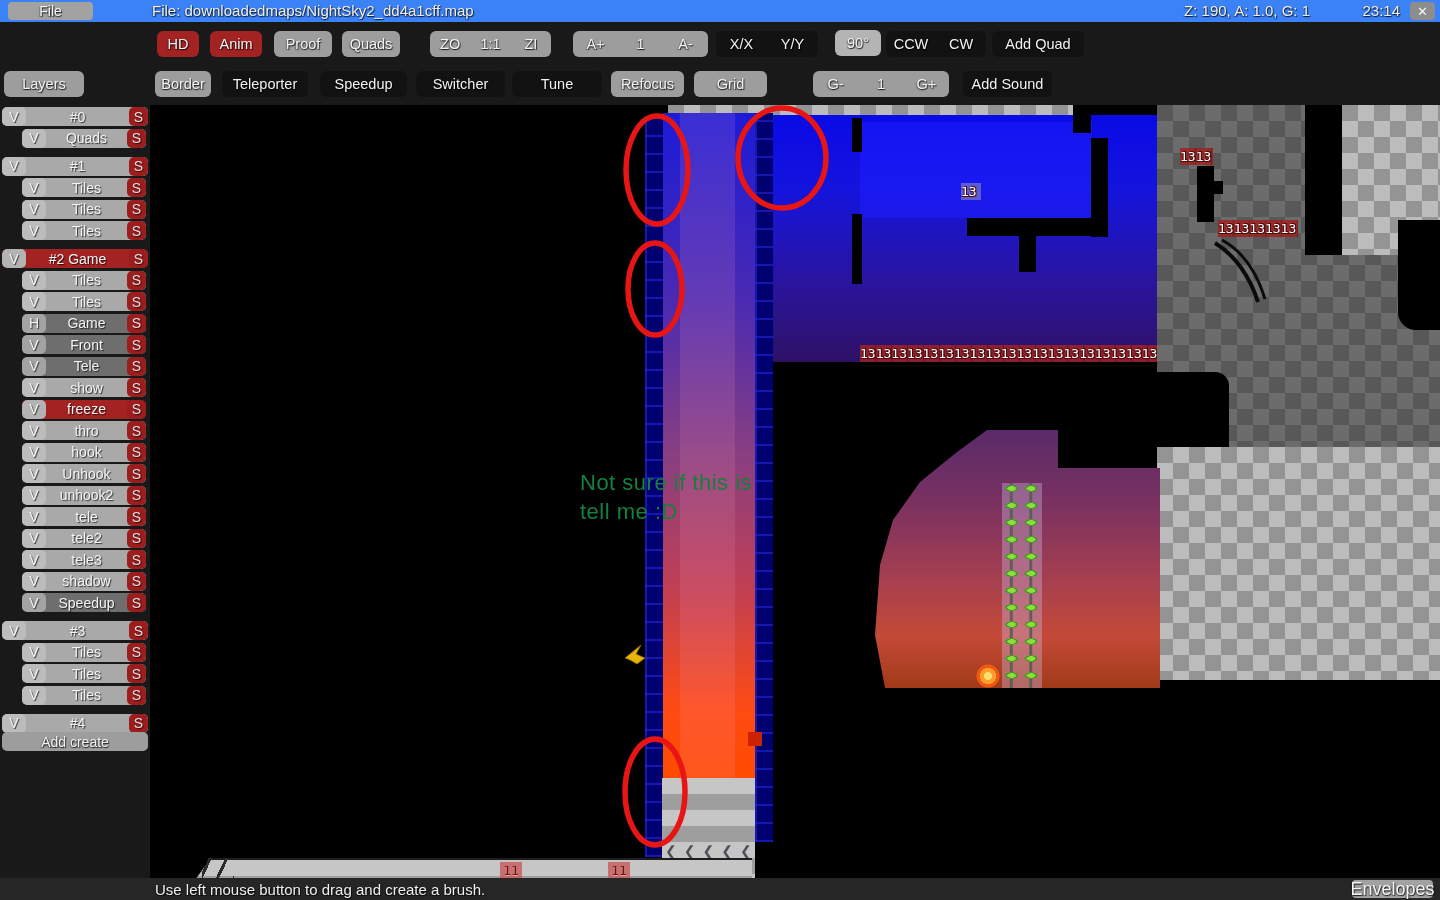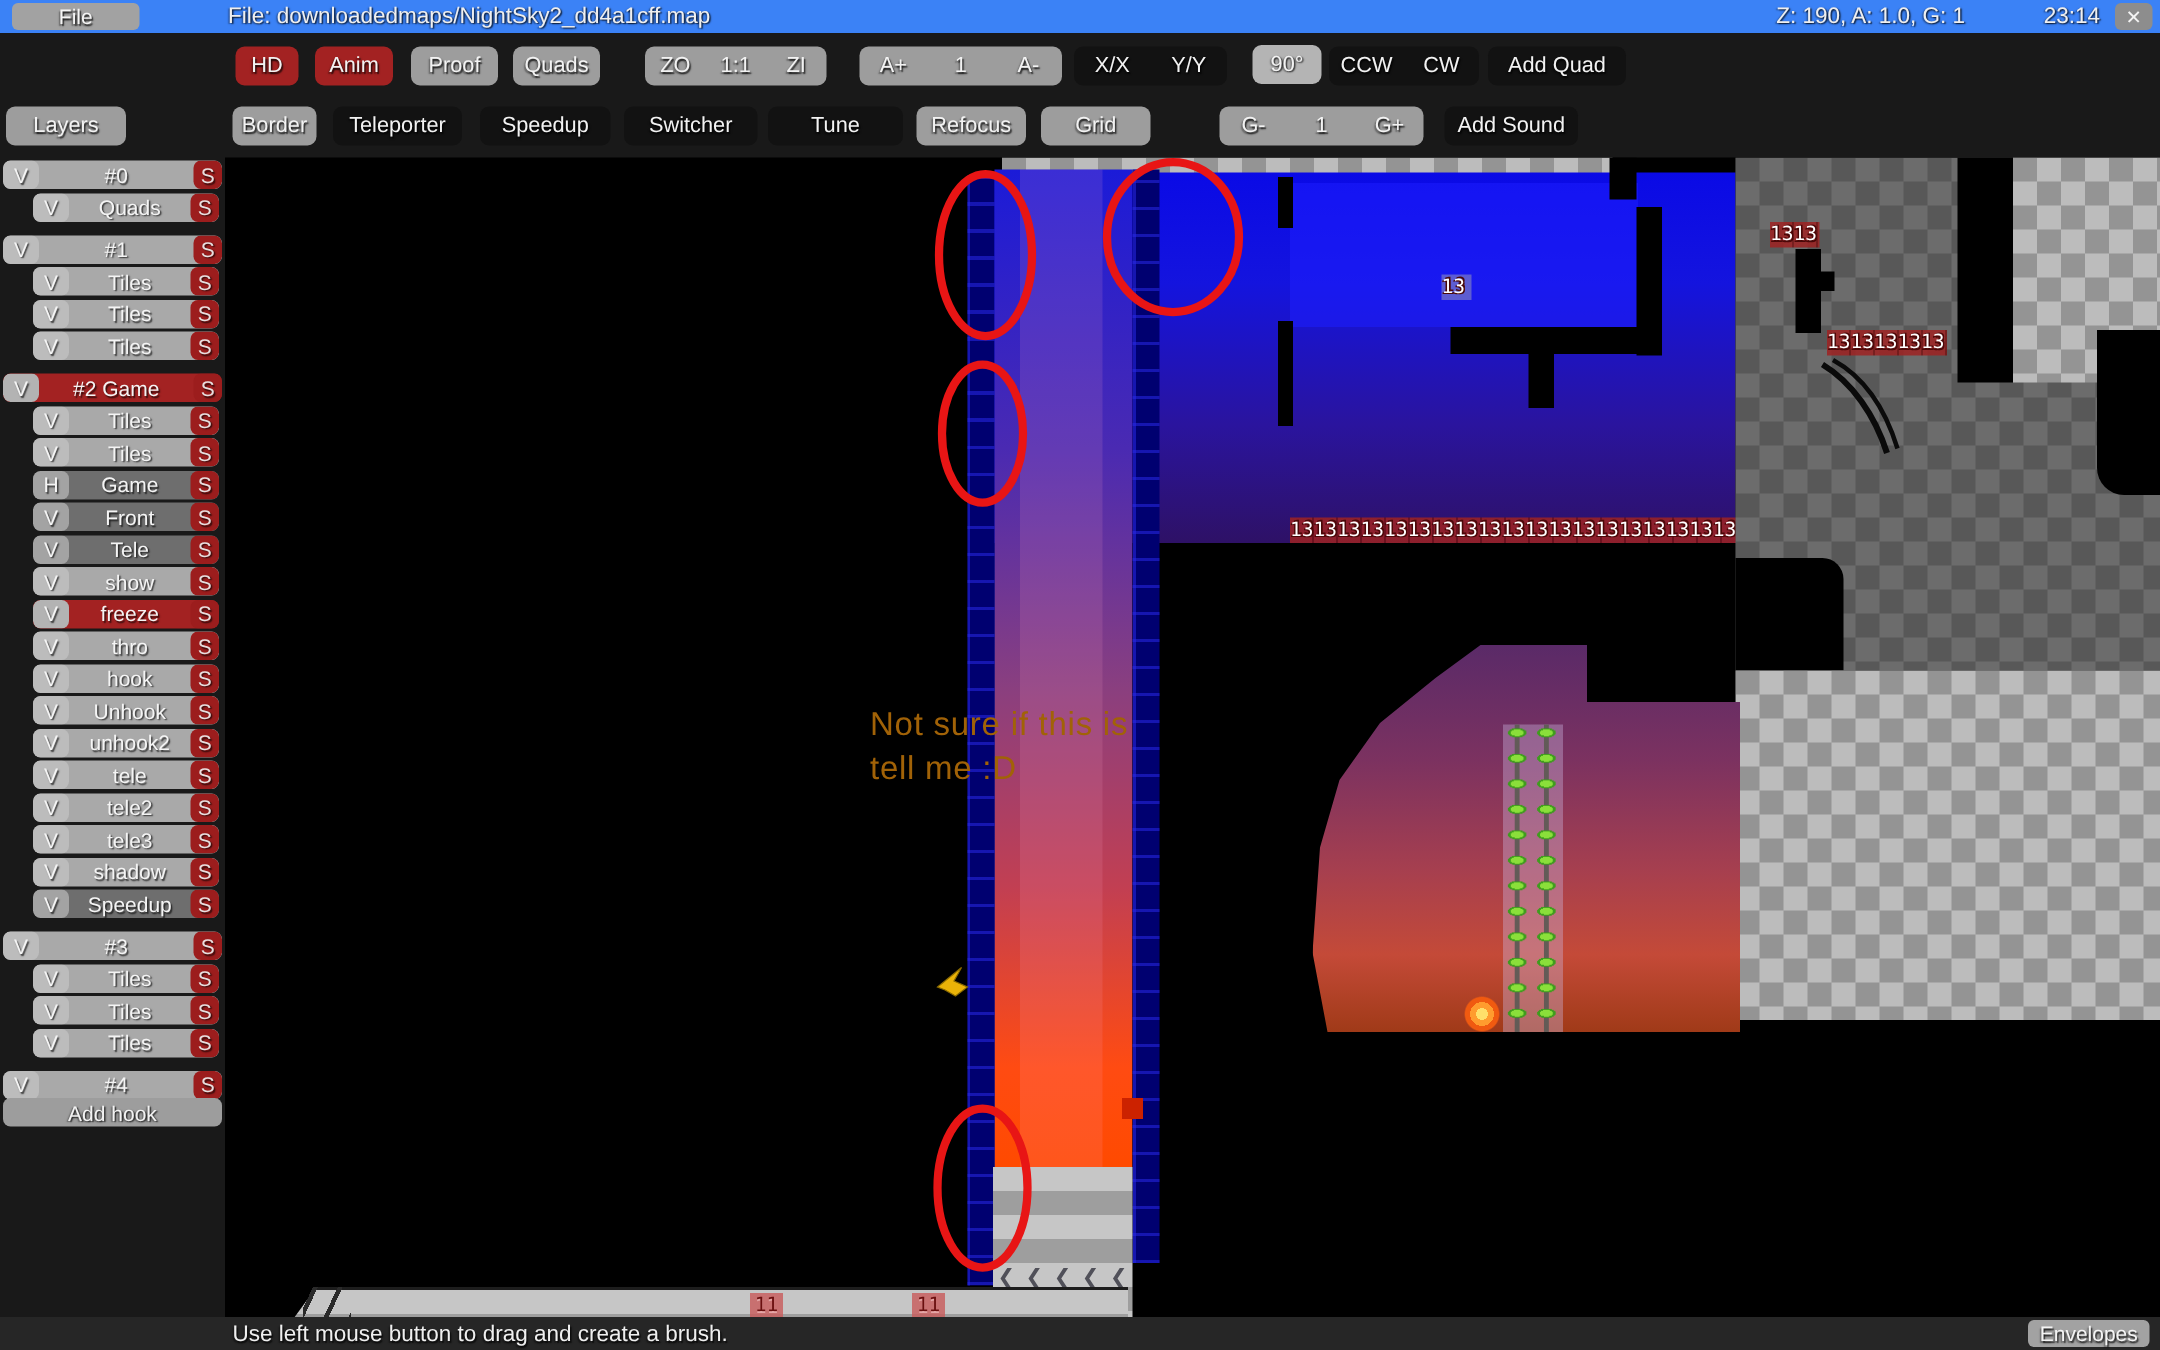--- a/index.html
+++ b/index.html
@@ -43,21 +43,21 @@
      background-image:repeating-linear-gradient(0deg,rgba(40,40,230,.55) 0 2px,rgba(0,0,0,0) 2px 18px),
                       repeating-linear-gradient(90deg,rgba(40,40,230,.55) 0 2px,rgba(0,0,0,0) 2px 18px);}
   .telefont{font-family:"DejaVu Sans Mono",monospace;font-size:13px;line-height:17px;color:#fff;
      letter-spacing:0;white-space:nowrap;overflow:hidden;
      text-shadow:1px 1px 0 #4a0808,-1px 1px 0 #4a0808,1px -1px 0 #4a0808;}
   .telebg{background:repeating-linear-gradient(90deg,rgba(158,34,34,.85) 0 15px,rgba(120,18,18,.85) 15px 16px);}
   .plants{background-image:
      radial-gradient(ellipse 8px 4px at 9.5px 5.5px,#8adf3a 0 55%,#3f9c1d 56% 78%,rgba(0,0,0,0) 80%),
      repeating-linear-gradient(90deg,rgba(0,0,0,0) 0 8px,rgba(95,90,85,.95) 8px 11px,rgba(0,0,0,0) 11px 19.5px);
      background-size:19.5px 17px,19.5px 17px;}
-  #annot-text{font-size:22px;line-height:29px;color:#a16207;font-weight:400;letter-spacing:.5px;}
+  #annot-text{font-size:22px;line-height:29px;color:#15803d;font-weight:400;letter-spacing:.5px;}
   #statusbar{left:0;top:878px;width:1440px;height:22px;background:#262626;font-size:15px;}
 </style>
 </head>
 <body>
 
 <div id="app">
 
   <div class="abs" id="topbar">
     <div class="abs graybtn" style="left:8px;top:2px;width:85px;height:18px;font-size:14px;">
       <span class="ot">File</span>
@@ -245,21 +245,21 @@
         <span class="vbtn">V</span>
         <span class="llabel">Tiles</span>
         <span class="sbtn">S</span>
       </div>
       <div class="lrow g">
         <span class="vbtn">V</span>
         <span class="llabel">#4</span>
         <span class="sbtn">S</span>
       </div>
     </div>
-  <div class="abs tbtn gray ot" style="left:2px;top:732px;width:146px;height:19px;font-size:14px;border-radius:5px;">Add hook</div>
+  <div class="abs tbtn gray ot" style="left:2px;top:732px;width:146px;height:19px;font-size:14px;border-radius:5px;">Add create</div>
 
   <div class="abs" id="canvas">
 
     <div class="abs checker-light" style="left:518px;top:0;width:407px;height:13px;"></div>
 
     <div class="abs" style="left:512px;top:10px;width:495px;height:247px;
          background:linear-gradient(180deg,#0a0ae6 0%,#1414de 30%,#2a149e 68%,#2e1166 100%);"></div>
     <div class="abs" style="left:710px;top:17px;width:232px;height:96px;background:rgba(30,30,255,.55);"></div>
 
     <div class="abs" style="left:923px;top:0;width:18px;height:28px;background:#000;"></div>
@@ -322,18 +322,18 @@
     </svg>
 
     <div class="abs" id="annot-text" style="left:430px;top:363px;width:280px;">
       <div>Not sure if this is</div>
       <div>tell me :D</div>
     </div>
   </div>
 
   <div class="abs" id="statusbar">
     <div class="abs ot" style="left:155px;top:3px;">Use left mouse button to drag and create a brush.</div>
-    <div class="abs graybtn ot" style="right:7px;top:2px;width:81px;height:18px;font-size:14px;">
+    <div class="abs graybtn ot" style="right:7px;top:2px;width:81px;height:18px;font-size:18px;">
       <span class="ot">Envelopes</span>
     </div>
   </div>
 
 </div>
 
 </body></html>

